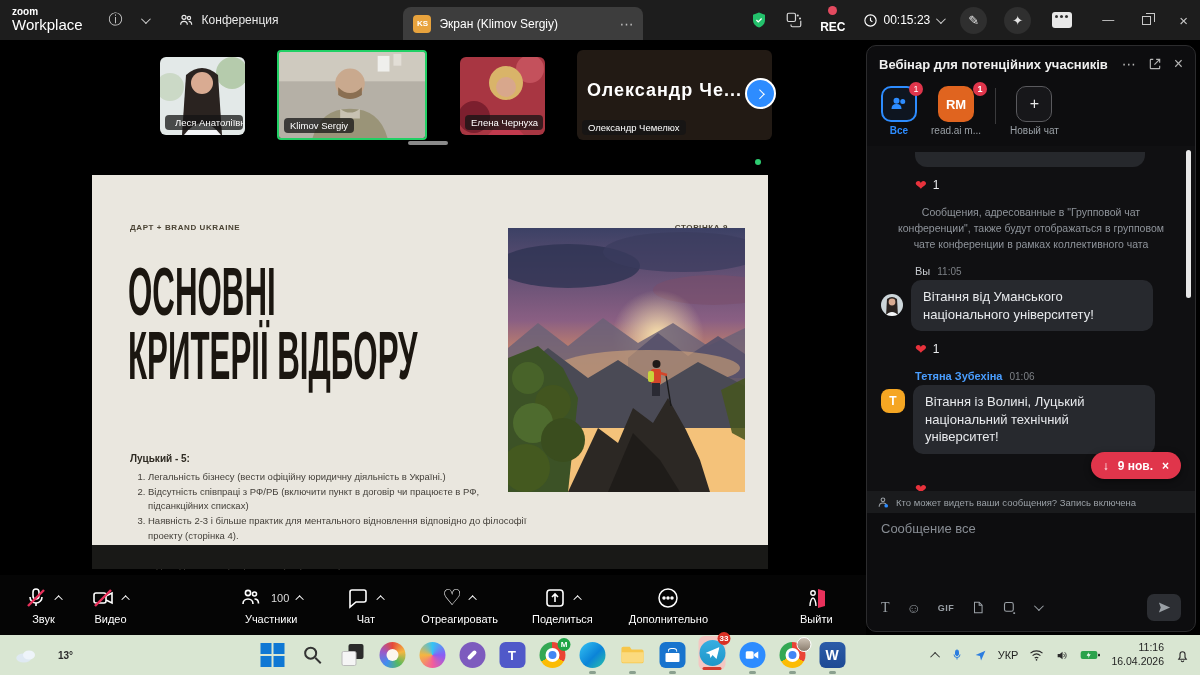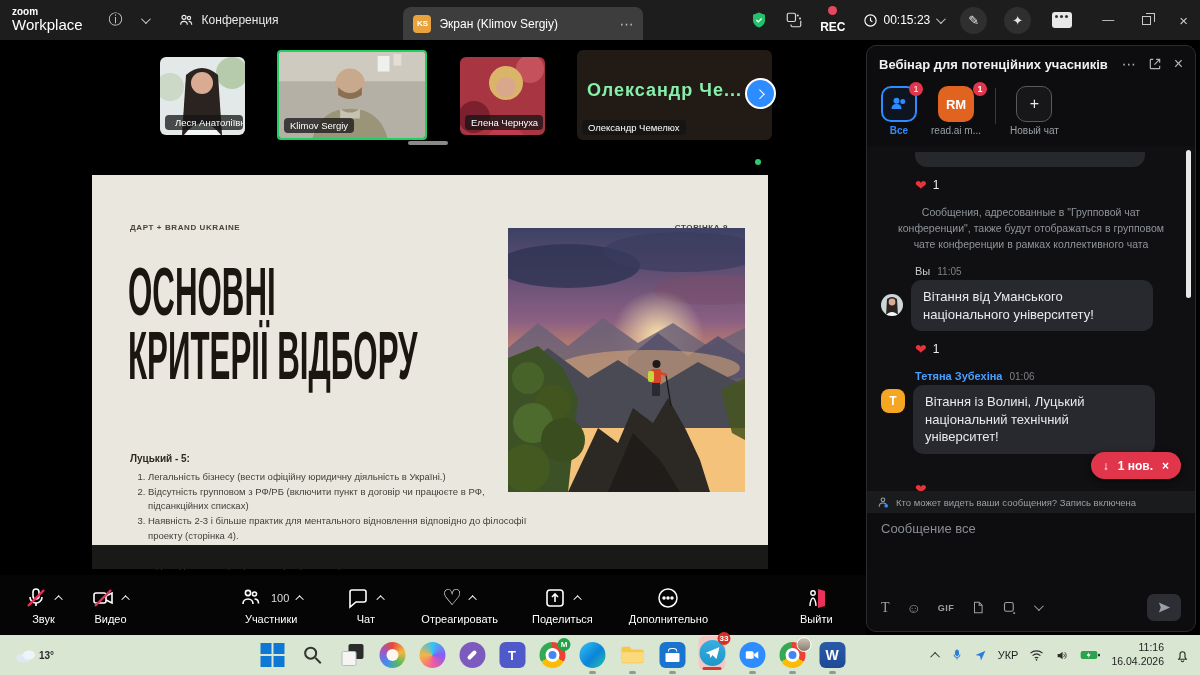--- a/index.html
+++ b/index.html
@@ -36,21 +36,21 @@
 
   
   .video-strip { position:absolute; top:45px; left:90px; width:776px; height:105px; }
   .tile { position:absolute; border-radius:6px; overflow:hidden; }
   .tile svg { display:block; width:100%; height:100%; }
   .tile-1 { left:70px; top:12px; width:85px; height:78px; }
   .tile-2 { left:187px; top:5px; width:150px; height:90px; border:2px solid #21D065; border-radius:4px; }
   .tile-3 { left:370px; top:12px; width:85px; height:78px; }
   .tile-4 { left:487px; top:5px; width:195px; height:90px; background:#221a14; }
   .name-chip { position:absolute; left:5px; bottom:5px; background:rgba(20,20,20,.75); color:#fff; font-size:9.5px; padding:2px 6px; border-radius:4px; display:flex; align-items:center; gap:4px; white-space:nowrap; max-width:92%; overflow:hidden; }
-  .bigname { position:absolute; left:10px; top:30px; color:#86efac; font-size:18px; font-weight:bold; letter-spacing:1px; white-space:nowrap; }
+  .bigname { position:absolute; left:10px; top:30px; color:#ffffff; font-size:18px; font-weight:bold; letter-spacing:1px; white-space:nowrap; }
   .next-btn { position:absolute; left:655px; top:33px; width:31px; height:31px; border-radius:50%; background:#2D8CFF; border:2px solid #fff; display:flex; align-items:center; justify-content:center; }
   .next-btn .chev { border-color:#fff; transform:rotate(-45deg) translateX(-1px); }
   .strip-handle { position:absolute; left:318px; top:96px; width:40px; height:4px; background:#8a8a8a; border-radius:2px; }
 
   
   .share-area { position:absolute; top:150px; left:0; width:866px; height:425px; background:#000; }
   .share-dot { position:absolute; left:755px; top:9px; width:6px; height:6px; border-radius:50%; background:#2ecc71; }
   .slide { position:absolute; left:92px; top:25px; width:676px; height:370px; background:#EAE7DF; color:#1b1610; }
   .slide-bottom-strip { position:absolute; left:92px; top:395px; width:676px; height:24px; background:#191917; }
   .slide-brand { position:absolute; left:38px; top:48px; font-size:8px; font-weight:bold; letter-spacing:.6px; color:#4a4334; }
@@ -105,21 +105,21 @@
   .composer { flex:none; height:118px; padding:8px 14px 10px; display:flex; flex-direction:column; }
   .composer textarea { background:transparent; border:none; outline:none; resize:none; color:#e8eaed; font-size:13px; font-family:"Liberation Sans",sans-serif; width:100%; height:56px; }
   .composer textarea::placeholder { color:#878c93; }
   .composer-icons { margin-top:auto; display:flex; align-items:center; gap:17px; color:#9aa0a6; }
   .ci-t { font-family:"Liberation Serif",serif; font-size:14px; }
   .ci-gif { font-size:9px; font-weight:bold; letter-spacing:.5px; }
   .send-btn { margin-left:auto; width:34px; height:27px; background:#2c2e33; border-radius:7px; display:flex; align-items:center; justify-content:center; }
 
   
   .taskbar { position:absolute; bottom:0; left:0; width:1200px; height:40px; background:#D9E6D2; display:flex; align-items:center; }
-  .weather { display:flex; align-items:center; gap:1px; margin-left:14px; color:#2b2b2b; font-size:10px; font-weight:bold;text-align:right; }
+  .weather { display:flex; align-items:center; gap:20px; margin-left:14px; color:#2b2b2b; font-size:10px; font-weight:bold;text-align:right; }
   .tk-center { position:absolute; left:46%; transform:translateX(-50%); display:flex; align-items:flex-start; gap:13px; }
   .tk-ic { width:27px; height:27px; position:relative; display:flex; align-items:center; justify-content:center; }
   .run-dash { position:absolute; bottom:-5px; left:50%; transform:translateX(-50%); width:7px; height:3px; border-radius:2px; background:#8aa08e; }
   .ic-start { display:grid; grid-template-columns:11px 11px; grid-template-rows:11px 11px; gap:2px; }
   .ic-start div { background:#0f78d4; }
   .ic-round { border-radius:50%; width:26px; height:26px; }
   .ic-sq { border-radius:6px; width:26px; height:26px; display:flex; align-items:center; justify-content:center; color:#fff; font-weight:bold; }
   .chrome-ic { position:relative; width:26px; height:26px; border-radius:50%; background:conic-gradient(#ea4335 0deg 120deg,#fbbc05 120deg 240deg,#34a853 240deg 360deg); }
   .chrome-ic::before { content:""; position:absolute; inset:6px; background:#fff; border-radius:50%; }
   .chrome-ic::after { content:""; position:absolute; inset:9px; background:#4285f4; border-radius:50%; }
@@ -262,21 +262,21 @@
     <div class="slide">
       <span class="slide-brand">ДАРТ + BRAND UKRAINE</span>
       <span class="slide-page">СТОРІНКА 9</span>
       <div class="slide-title-wrap">
         <div>ОСНОВНІ</div>
         <div>КРИТЕРІЇ ВІДБОРУ</div>
       </div>
       <div class="slide-list-title">Луцький - 5:</div>
       <ol class="slide-list">
         <li>Легальність бізнесу (вести офіційну юридичну діяльність в Україні.)</li>
-        <li>Відсутність групповом з РФ/РБ (включити пункт в договір чи працюєте в РФ, підсанкційних списках)</li>
+        <li>Відсутність співпраці з РФ/РБ (включити пункт в договір чи працюєте в РФ, підсанкційних списках)</li>
         <li>Наявність 2-3 і більше практик для ментального відновлення відповідно до філософії проекту (сторінка 4).</li>
         <li>Обслуговування гостей державною мовою.</li>
         <li>Відповідність концепції "Тиші" (сторінки 6-7).</li>
       </ol>
       <div class="slide-photo">
         <svg viewBox="0 0 237 264" preserveAspectRatio="none">
           <defs>
             <linearGradient id="sky" x1="0" y1="0" x2="0" y2="1">
               <stop offset="0" stop-color="#3c4165"></stop>
               <stop offset="0.35" stop-color="#8a5f83"></stop>
@@ -473,21 +473,21 @@
         <span class="author-blue">Тетяна Зубехіна</span>
         <span class="time">01:06</span>
       </div>
       <div class="msg-row">
         <div class="msg-avatar avatar-orange">T</div>
         <div class="bubble">Вітання із Волині, Луцький національний технічний університет!</div>
       </div>
       <span class="heart-clip">❤</span>
       <div class="new-pill">
         <span>↓</span>
-        <span>1 нов.</span>
+        <span>9 нов.</span>
         <span>×</span>
       </div>
       <div class="chat-scrollbar"></div>
     </div>
     <div class="privacy-bar">
       <svg width="13" height="13" viewBox="0 0 24 24" fill="none" stroke="#9aa0a6" stroke-width="2">
           <circle cx="11" cy="7" r="3.4"></circle>
           <path d="M4 20c0-4 3-7 7-7s7 3 7 7"></path>
           <circle cx="17" cy="18" r="3.4" fill="#2D8CFF" stroke="none"></circle>
         </svg>

